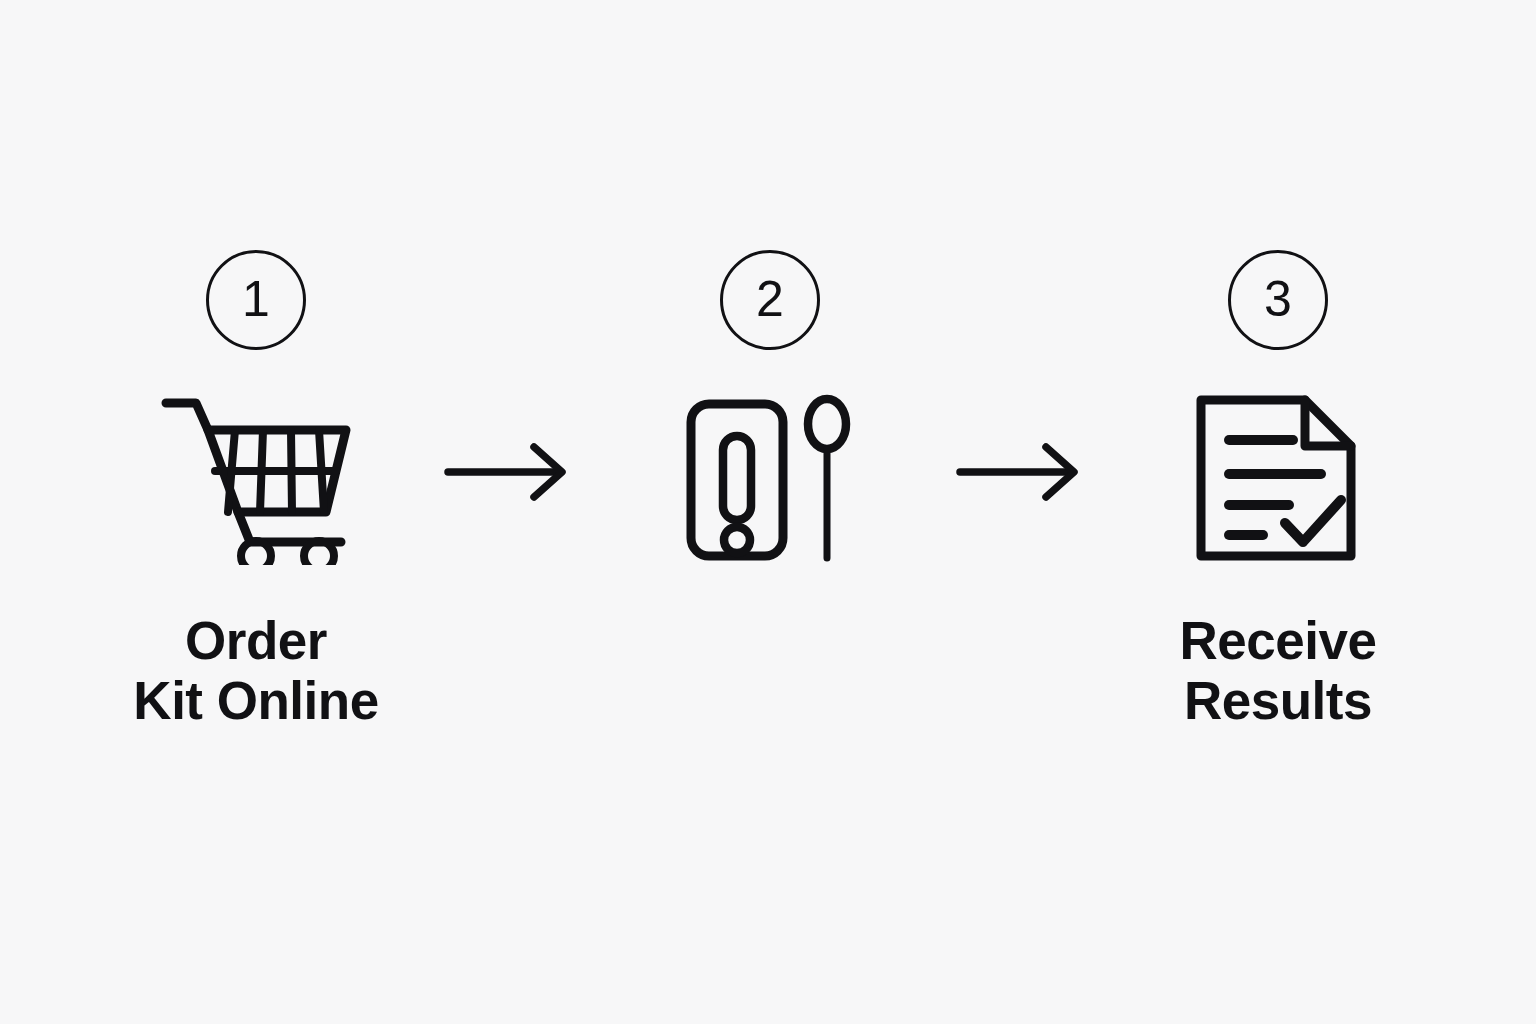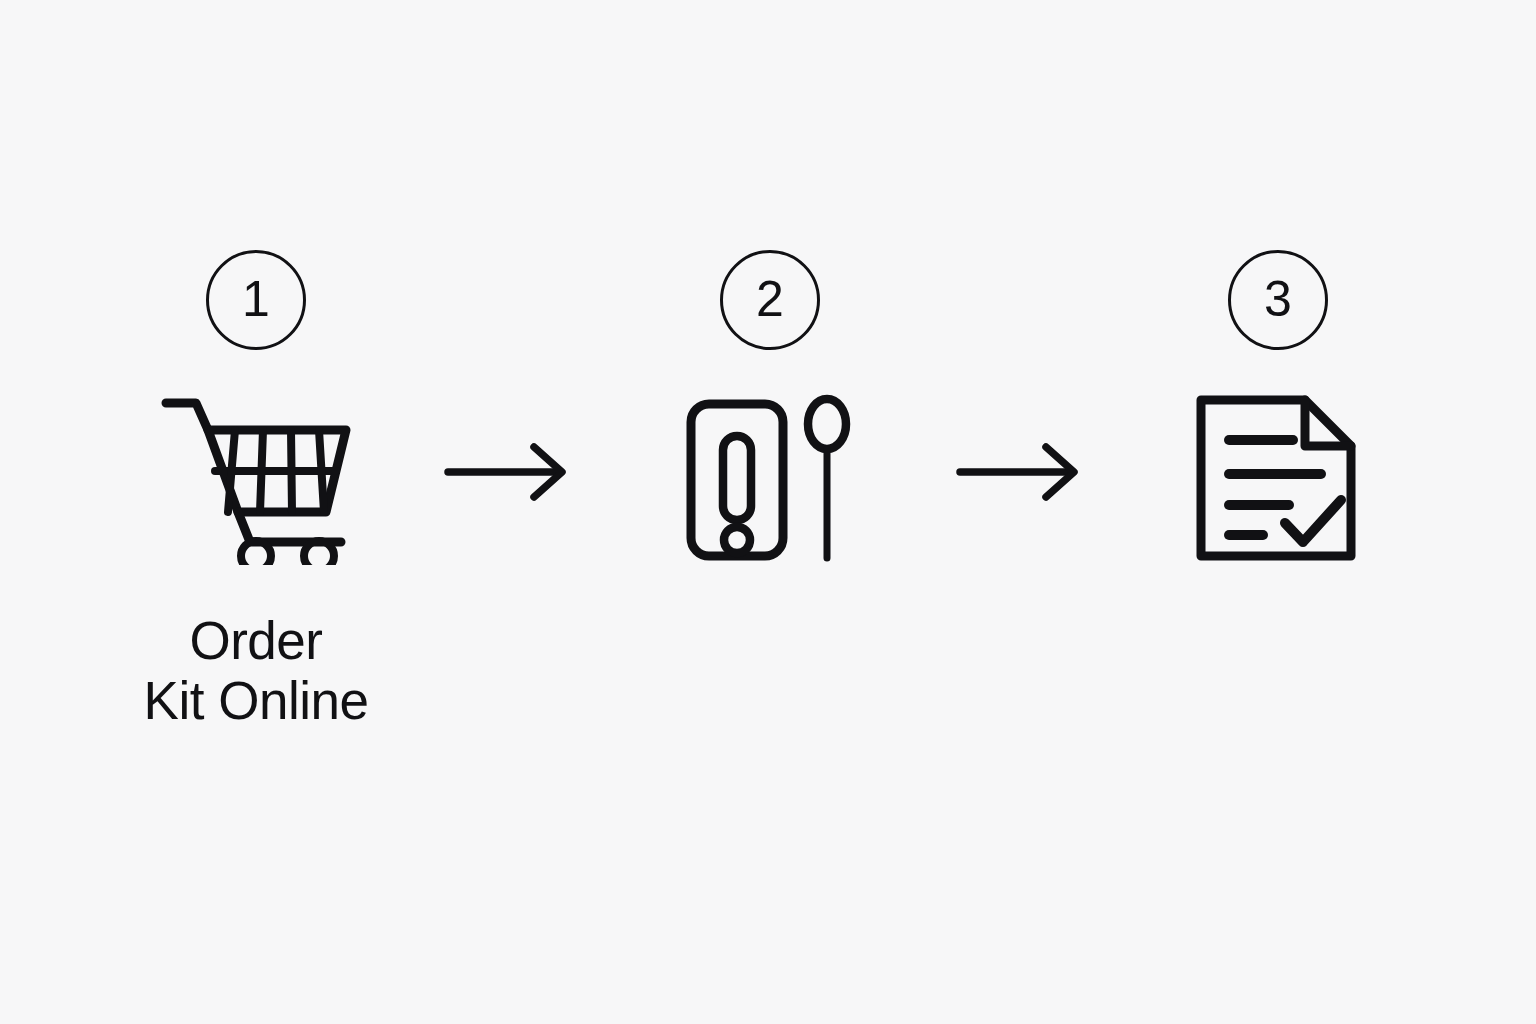--- a/index.html
+++ b/index.html
@@ -63,21 +63,21 @@
     align-items: center;
     justify-content: center;
   }
   .icon-wrap svg { display: block; }
 
   
   .caption {
     margin-top: 46px;
     text-align: center;
     font-size: 53px;
-    font-weight: 400;
+    font-weight: 700;
     line-height: 1.13;
     letter-spacing: -0.5px;
     color: #111114;
     white-space: pre-line;
   }
 
   
   .arrow {
     position: absolute;
     top: 442px;
@@ -179,15 +179,17 @@
 
         <path d="M36 50 H100" stroke-width="10"></path>
         <path d="M36 84 H128" stroke-width="10"></path>
         <path d="M36 115 H96" stroke-width="10"></path>
         <path d="M36 145 H70" stroke-width="10"></path>
 
         <path d="M92 133 L110 152 L148 110" stroke-width="10"></path>
       </svg>
     </div>
 
+    <div class="caption">Receive
+Results</div>
   </div>
 
 </div>
 
 </body></html>

